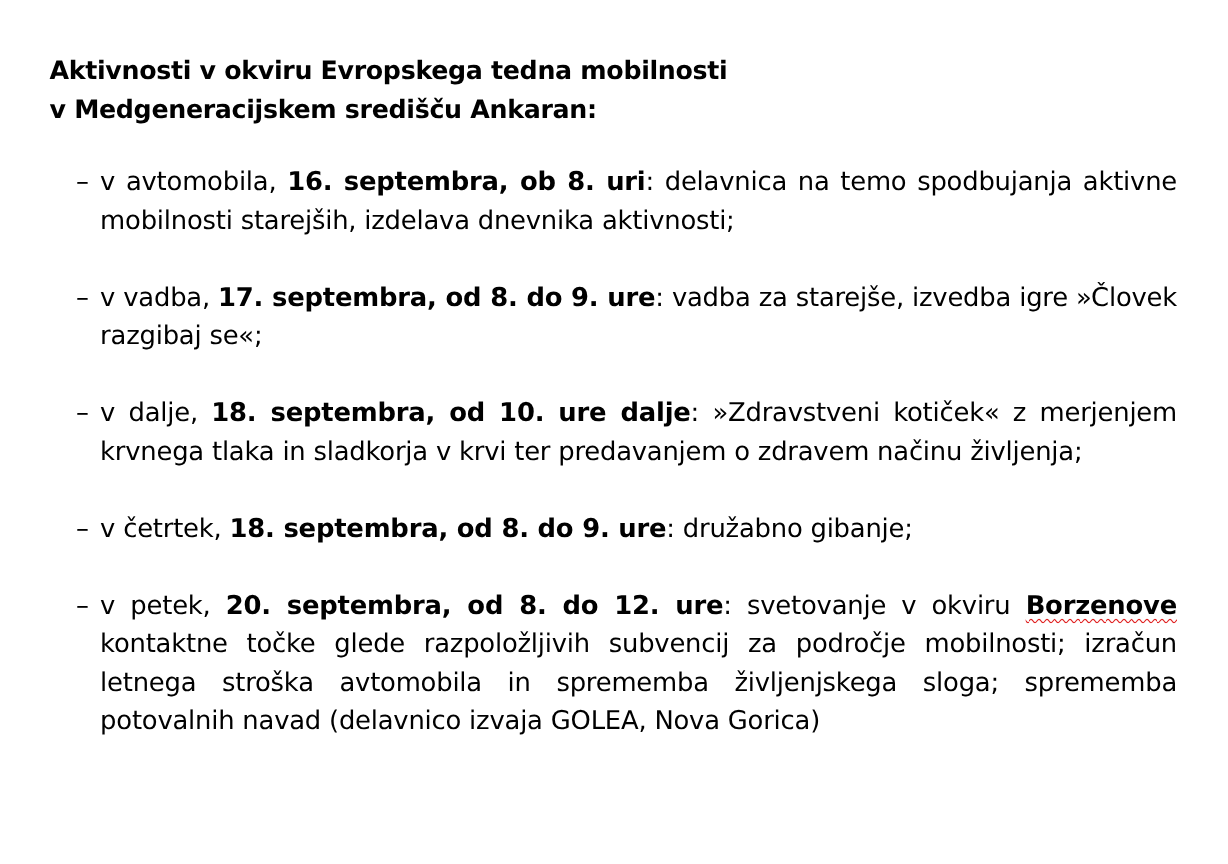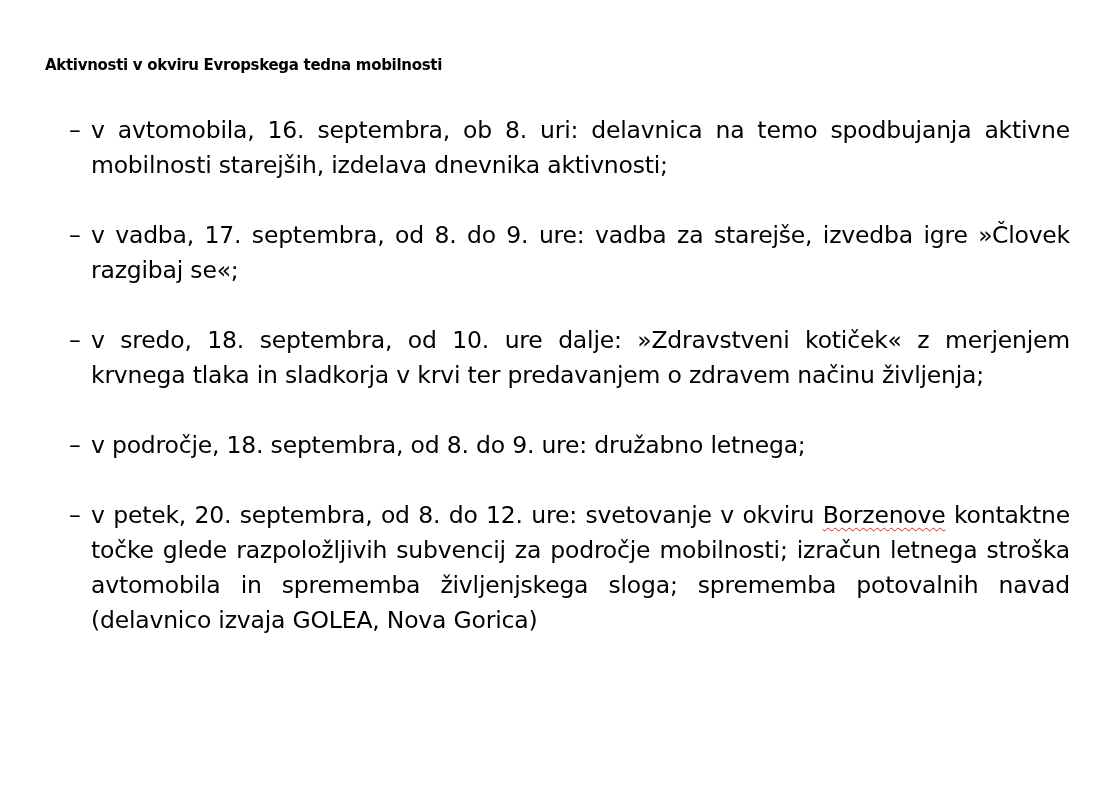--- a/index.html
+++ b/index.html
@@ -3,61 +3,63 @@
   <meta charset="utf-8">
   <style>
     html, body { margin: 0; padding: 0; background: #ffffff; }
     body {
       width: 1116px; height: 785px; overflow: hidden; position: relative;
       font-family: "DejaVu Sans", sans-serif;
       color: #000000;
     }
     .page { position: absolute; left: 45px; top: 48px; width: 1025px; }
     .title {
-      font-weight: bold; font-size: 15px; line-height: 35px;
+      font-weight: bold; font-size: 23px; line-height: 35px;
       margin: 0; letter-spacing: -0.3px;
     }
     .list { list-style: none; margin: 0; padding: 0; margin-top: 30px; }
     .item {
       position: relative; padding-left: 46px;
       font-size: 23.5px; line-height: 35px;
       text-align: justify; text-align-last: left;
       margin-bottom: 35px; letter-spacing: -0.2px;
     }
     .item:last-child { margin-bottom: 0; }
     .bullet { position: absolute; left: 24px; top: 0; }
-    .bold { font-weight: normal; }
+    .bold { font-weight: bold; }
     .spell {
       text-decoration: underline wavy #e02020;
       text-decoration-thickness: 1px;
       text-underline-offset: 4px;
+      font-weight: bold;
     }
   </style>
 </head>
 <body>
 
 <div class="page">
   <p class="title">
     <span>Aktivnosti v okviru Evropskega tedna mobilnosti</span><br>
+    <span>v Medgeneracijskem središču Ankaran:</span>
   </p>
 
   <ul class="list">
     <li class="item">
       <span class="bullet">–</span><span>v avtomobila, </span><span class="bold">16. septembra, ob 8. uri</span><span>: delavnica na temo spodbujanja aktivne mobilnosti starejših, izdelava dnevnika aktivnosti;</span>
     </li>
 
     <li class="item">
       <span class="bullet">–</span><span>v vadba, </span><span class="bold">17. septembra, od 8. do 9. ure</span><span>: vadba za starejše, izvedba igre »Človek razgibaj se«;</span>
     </li>
 
     <li class="item">
-      <span class="bullet">–</span><span>v sredo, </span><span class="bold">18. septembra, od 10. ure dalje</span><span>: »Zdravstveni kotiček« z merjenjem krvnega tlaka in sladkorja v krvi ter predavanjem o zdravem načinu življenja;</span>
+      <span class="bullet">–</span><span>v dalje, </span><span class="bold">18. septembra, od 10. ure dalje</span><span>: »Zdravstveni kotiček« z merjenjem krvnega tlaka in sladkorja v krvi ter predavanjem o zdravem načinu življenja;</span>
     </li>
 
     <li class="item">
-      <span class="bullet">–</span><span>v področje, </span><span class="bold">18. septembra, od 8. do 9. ure</span><span>: družabno letnega;</span>
+      <span class="bullet">–</span><span>v četrtek, </span><span class="bold">18. septembra, od 8. do 9. ure</span><span>: družabno gibanje;</span>
     </li>
 
     <li class="item">
       <span class="bullet">–</span><span>v petek, </span><span class="bold">20. septembra, od 8. do 12. ure</span><span>: svetovanje v okviru </span><span class="spell">Borzenove</span><span> kontaktne točke glede razpoložljivih subvencij za področje mobilnosti; izračun letnega stroška avtomobila in sprememba življenjskega sloga; sprememba potovalnih navad (delavnico izvaja GOLEA, Nova Gorica)</span>
     </li>
   </ul>
 </div>
 
 </body></html>

